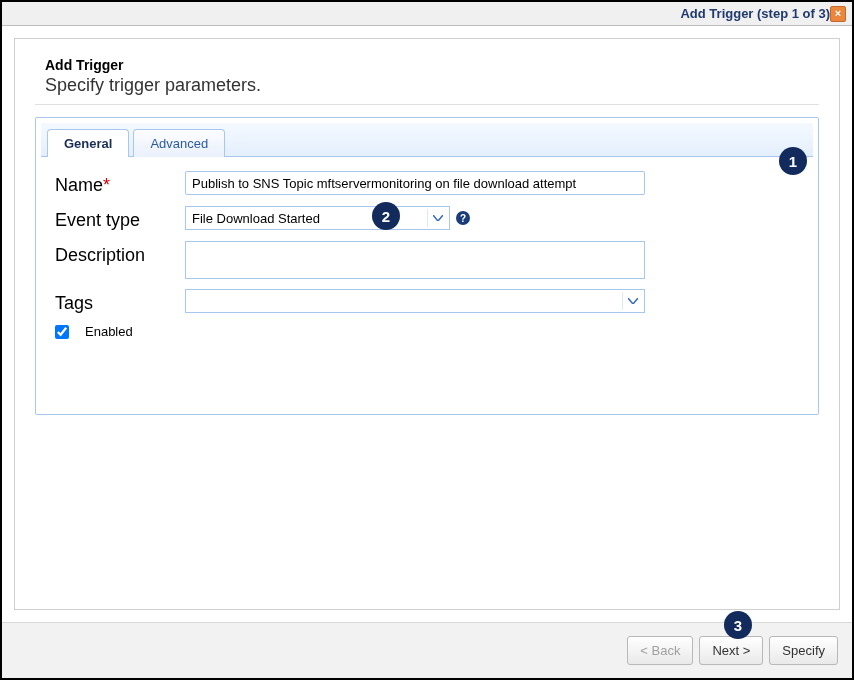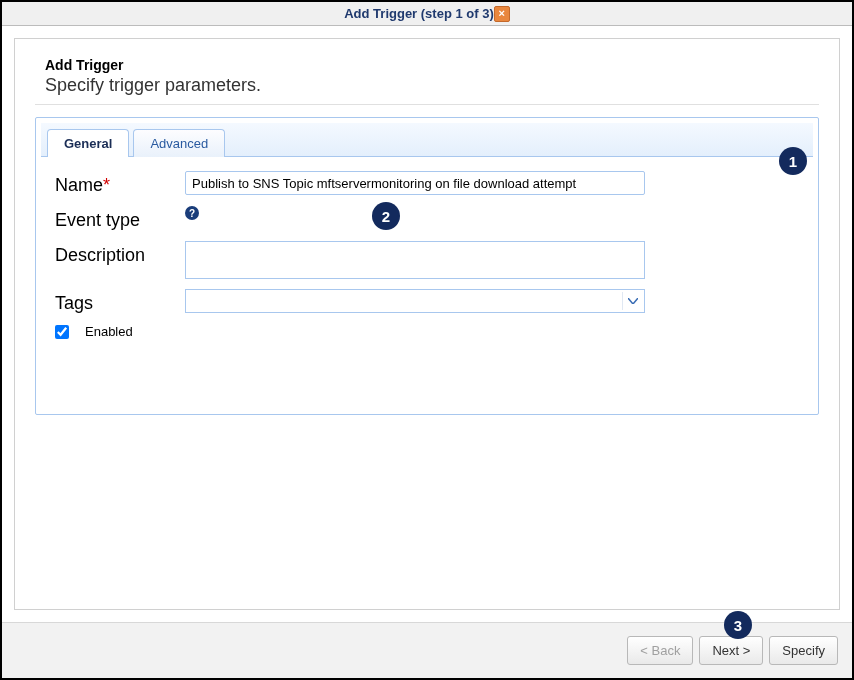--- a/index.html
+++ b/index.html
@@ -1,18 +1,18 @@
 <!DOCTYPE html>
 <html><head>
 <meta charset="utf-8">
 <style>
   html,body{margin:0;padding:0;width:854px;height:680px;font-family:Arial,Helvetica,sans-serif;font-size:13px;color:#000;background:#fff;}
   *{box-sizing:border-box;}
   .window{width:854px;height:680px;border:2px solid #000;background:#fff;position:relative;}
-  .titlebar{height:24px;background:#f0f0f0;border-bottom:1px solid #bcbcbc;display:flex;align-items:center;justify-content:center;padding:0 6px;}
+  .titlebar{height:24px;background:#f0f0f0;border-bottom:1px solid #bcbcbc;display:flex;align-items:center;justify-content:flex-end;padding:0 6px;}
   .titlebar-text{font-weight:bold;color:#203a6e;font-size:13px;}
   .close-btn{width:16px;height:16px;background:#e9873e;border:1px solid #c4692b;border-radius:2px;display:flex;align-items:center;justify-content:center;color:#fff;font-weight:bold;font-size:11px;line-height:1;cursor:pointer;}
   .content-area{position:absolute;top:24px;left:0;right:0;bottom:56px;padding:12px;}
   .inner-panel{border:1px solid #d0d0d0;background:#fff;padding:14px 20px 0 20px;height:100%;}
   .header-block{padding:4px 0 8px 10px;border-bottom:1px solid #e0e0e0;margin-bottom:12px;}
   .header-title{font-weight:bold;font-size:14px;color:#000;margin-bottom:2px;}
   .header-sub{font-size:18px;color:#333;}
   .form-card{border:1px solid #a8c7ee;border-radius:2px;background:#fff;padding:5px;}
   .tabstrip{height:34px;background:linear-gradient(#f4f9ff,#e4effc);border-bottom:1px solid #a8c7ee;display:flex;align-items:end;padding-left:6px;position:relative;}
   .tab{padding:6px 16px;border:1px solid #a8c7ee;border-bottom:none;border-top-left-radius:4px;border-top-right-radius:4px;margin-right:4px;font-size:13px;color:#2a5aa0;cursor:pointer;position:relative;top:1px;background:linear-gradient(#fdfdff,#e9f1fb);}
@@ -63,20 +63,28 @@
             <div class="lbl"><span>Name</span><span class="req">*</span></div>
             <div class="ctrl" style="position:relative;">
               <input type="text" class="field" value="Publish to SNS Topic mftservermonitoring on file download attempt" style="">
               <div class="badge" style="right:-8px;top:-24px;">1</div>
             </div>
           </div>
 
           <div class="row">
             <div class="lbl">Event type</div>
             <div class="ctrl" style="position:relative;">
+              <div class="dropdown">
+                <span>File Download Started</span>
+                <span class="dd-arrow">
+                  <svg viewBox="0 0 10 6">
+                      <path d="M0 0 L5 6 L10 0" fill="none" stroke="#3a6db5" stroke-width="1.5"></path>
+                    </svg>
+                </span>
+              </div>
               <div class="help-icon">?</div>
               <div class="badge" style="left:187px;top:-4px;">2</div>
             </div>
           </div>
 
           <div class="row">
             <div class="lbl">Description</div>
             <div class="ctrl">
               <div class="textarea-field"></div>
             </div>

